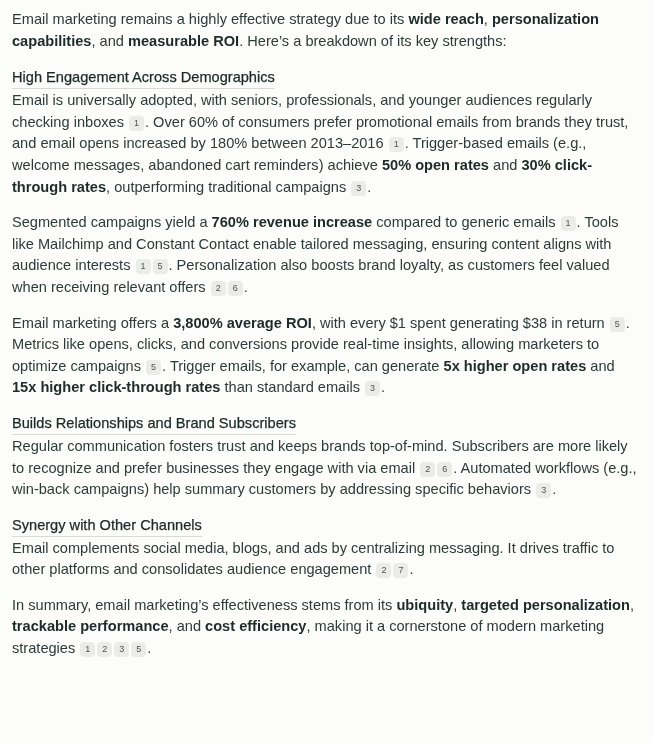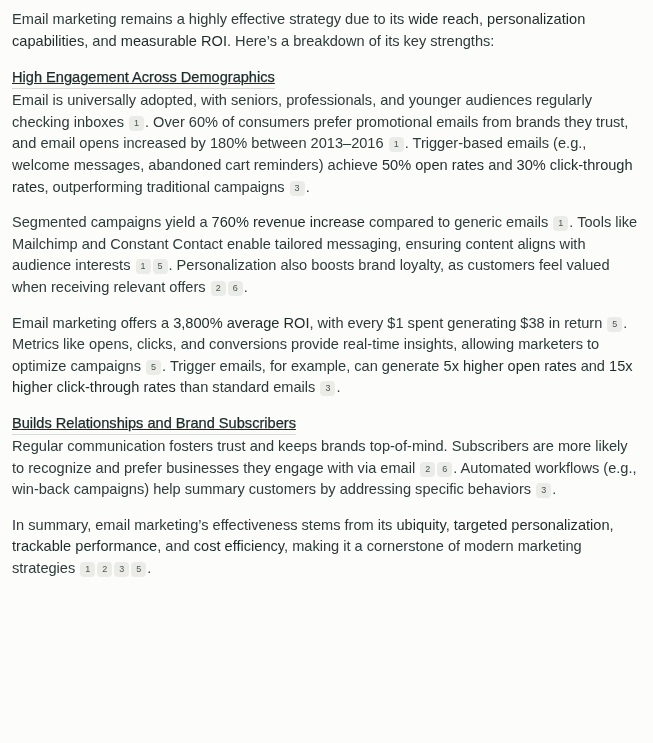--- a/index.html
+++ b/index.html
@@ -5,33 +5,32 @@
   html, body { margin: 0; padding: 0; }
   body {
     width: 653px; height: 743px; overflow: hidden;
     background: #fcfcfa;
     font-family: "Liberation Sans", sans-serif;
     font-size: 14.6px;
     color: #2e3b3b;
   }
   .wrap { padding: 9px 12px 0 12px; }
   p { margin: 0; line-height: 21.6px; }
-  b { color: #1e2b2b; font-weight: normal; }
+  b { color: #1e2b2b; font-weight: bold; }
   .intro { margin-bottom: 15px; }
   .section { margin-bottom: 14px; }
   h3 {
     display: inline-block;
     margin: 0 0 1px 0;
     font-size: 14.6px;
     font-weight: normal;
     color: #1c2a2a;
     line-height: 20px;
     border-bottom: 1px solid #d8dad8;
     padding-bottom: 1px;
-    text-decoration: underline;
     -webkit-text-stroke: 0.25px #1c2a2a;
   }
   .cite {
     display: inline-block;
     min-width: 13px; height: 15px;
     padding: 0 1px;
     margin: 0 1px 0 1px;
     background: #ebebe7;
     border-radius: 4px;
     font-size: 9px;
@@ -61,16 +60,20 @@
 
   <div class="section">
     <p><span>Email marketing offers a </span><b>3,800% average ROI</b><span>, with every $1 spent generating $38 in return </span><span class="cite">5</span><span>. Metrics like opens, clicks, and conversions provide real-time insights, allowing marketers to optimize campaigns </span><span class="cite">5</span><span>. Trigger emails, for example, can generate </span><b>5x higher open rates</b><span> and </span><b>15x higher click-through rates</b><span> than standard emails </span><span class="cite">3</span><span>.</span></p>
   </div>
 
   <div class="section">
     <h3>Builds Relationships and Brand Subscribers</h3>
     <p><span>Regular communication fosters trust and keeps brands top-of-mind. Subscribers are more likely to recognize and prefer businesses they engage with via email </span><span class="cite">2</span><span class="cite">6</span><span>. Automated workflows (e.g., win-back campaigns) help summary customers by addressing specific behaviors </span><span class="cite">3</span><span>.</span></p>
   </div>
 
+  <div class="section">
+    <h3>Synergy with Other Channels</h3>
+    <p><span>Email complements social media, blogs, and ads by centralizing messaging. It drives traffic to other platforms and consolidates audience engagement </span><span class="cite">2</span><span class="cite">7</span><span>.</span></p>
+  </div>
 
   <p class="summary"><span>In summary, email marketing’s effectiveness stems from its </span><b>ubiquity</b><span>, </span><b>targeted personalization</b><span>, </span><b>trackable performance</b><span>, and </span><b>cost efficiency</b><span>, making it a cornerstone of modern marketing strategies </span><span class="cite">1</span><span class="cite">2</span><span class="cite">3</span><span class="cite">5</span><span>.</span></p>
 
 </div>
 
 </body></html>

